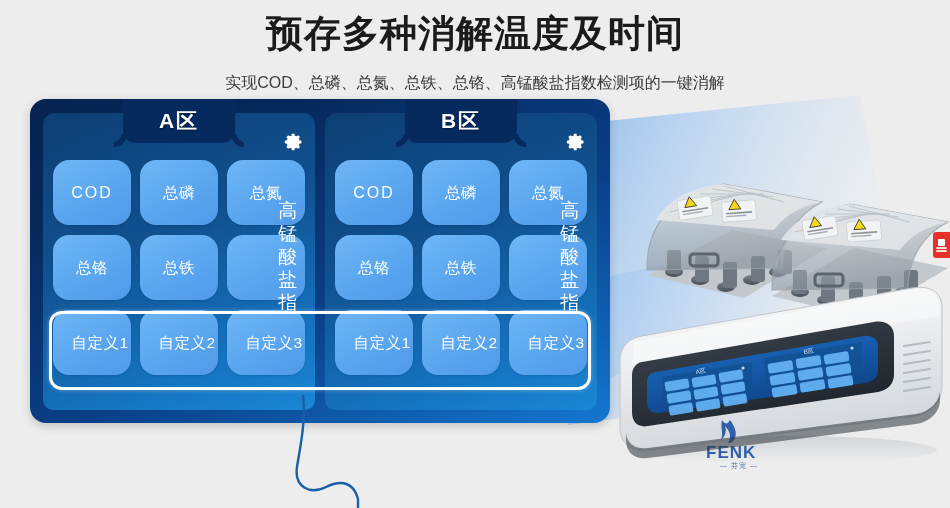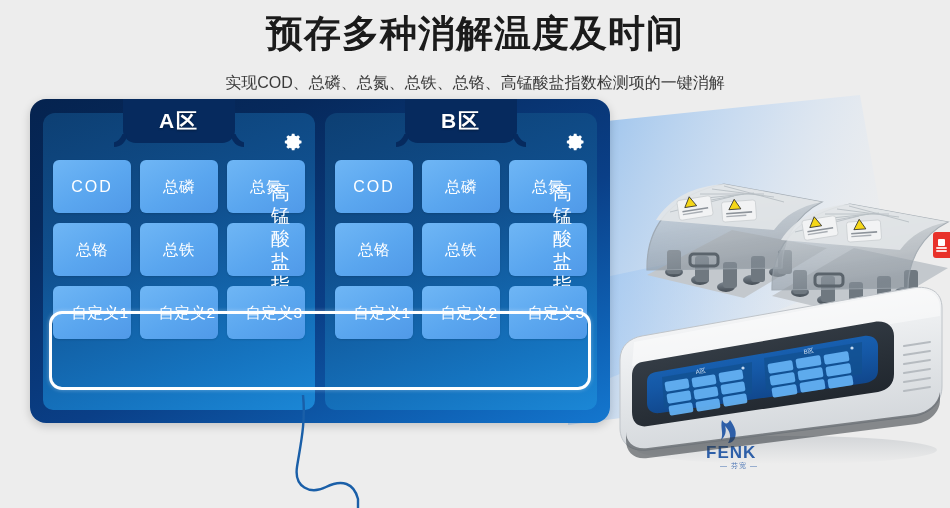--- a/index.html
+++ b/index.html
@@ -140,27 +140,28 @@
     cursor: pointer;
   }
 
   .btn-grid {
     padding: 17px 10px 0 10px;
     display: grid;
     grid-template-columns: repeat(3, 1fr);
     gap: 10px 9px;
   }
   .pad-btn {
-    height: 53px;
-    border-radius: 6px;
+    height: 65px;
+    border-radius: 16px;
     background: linear-gradient(150deg, #6fb6f5 0%, #5aa6ef 55%, #5099e8 100%);
     color: #ffffff;
     display: flex;
     align-items: center;
     justify-content: center;
+    text-align: center;
     font-size: 15.5px;
     line-height: 19px;
     letter-spacing: 0.5px;
     cursor: pointer;
     box-shadow: 0 1px 2px rgba(0,0,0,0.12);
     white-space: pre-line;
   }
   .pad-btn.cod { font-size: 16px; letter-spacing: 2px; }
   .pad-btn.two-line { font-size: 19px; line-height: 23px; padding-left: 44px; }
   .pad-btn.custom { font-size: 15.5px; padding-left: 16px; }

